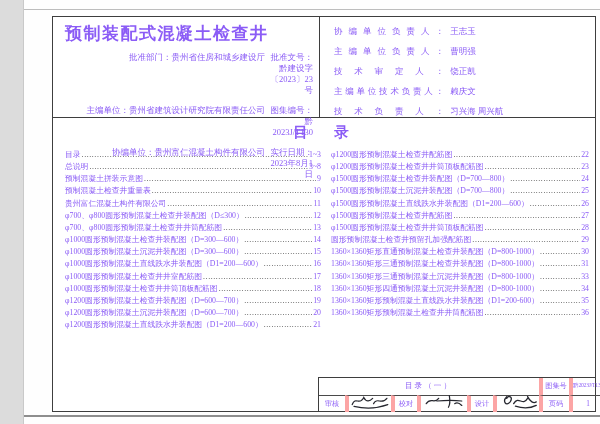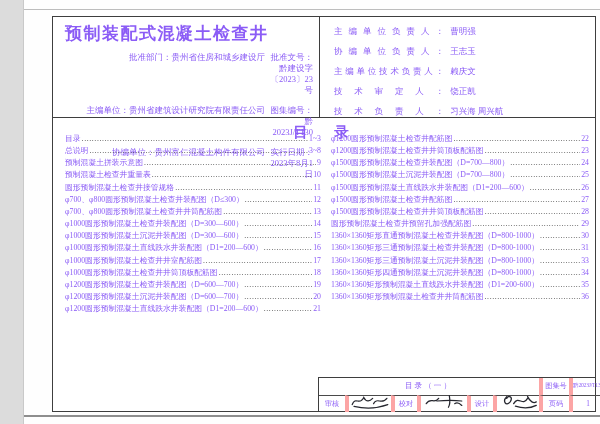--- a/index.html
+++ b/index.html
@@ -26,21 +26,21 @@
   .hrow .c1{flex:0 0 200px;padding-right:2px;}
   .hrow .c2{flex:1;}
   .header-right{flex:1;padding:10px 6px 0 14px;}
   .prow{font-size:8.5px;line-height:1;margin-bottom:11.5px;white-space:nowrap;}
   .p-label{display:inline-block;width:110px;text-align:justify;text-align-last:justify;}
   .p-name{padding-left:4px;}
 
   
   .toc-head{position:absolute;left:0;top:106px;width:100%;text-align:center;
     font-size:14.5px;font-weight:bold;letter-spacing:6px;}
-  .toc-col{position:absolute;top:116px;}
+  .toc-col{position:absolute;top:132px;}
   .toc-left{left:12px;width:256px;}
   .toc-right{left:278px;width:258px;}
   .toc-item{display:flex;align-items:baseline;font-size:7.8px;line-height:12.15px;
     white-space:nowrap;}
   .toc-t{flex:0 0 auto;}
   .toc-dots{flex:1 1 auto;overflow:hidden;margin:0 1px;}
   .toc-dots::after{
     content:"........................................................................................................................................................................";
     letter-spacing:0.6px;font-size:7.8px;color:#2a2a2a;}
   .toc-p{flex:0 0 auto;}
@@ -84,40 +84,40 @@
 
             <div class="hrow">
               <span class="c1">协编单位：贵州富仁混凝土构件有限公司</span>
               <span class="c2">实行日期：2023年8月1日</span>
             </div>
           </div>
       </div>
       <div class="header-right">
 
           <div class="prow">
+            <span class="p-label">协编单位负责人：</span>
+            <span class="p-name">王志玉</span>
+          </div>
+
+          <div class="prow">
             <span class="p-label">主编单位负责人：</span>
             <span class="p-name">曹明强</span>
           </div>
 
           <div class="prow">
-            <span class="p-label">协编单位负责人：</span>
-            <span class="p-name">王志玉</span>
+            <span class="p-label">技术审定人：</span>
+            <span class="p-name">饶正凯</span>
           </div>
 
           <div class="prow">
             <span class="p-label">主编单位技术负责人：</span>
             <span class="p-name">赖庆文</span>
           </div>
 
           <div class="prow">
-            <span class="p-label">技术审定人：</span>
-            <span class="p-name">饶正凯</span>
-          </div>
-
-          <div class="prow">
             <span class="p-label">技术负责人：</span>
             <span class="p-name">习兴海 周兴航</span>
           </div>
         </div>
     </div>
 
     <div class="toc-head">目　录</div>
 
     <div class="toc-col toc-left">
 
@@ -139,21 +139,21 @@
           <span class="toc-p">9</span>
         </div>
 
         <div class="toc-item">
           <span class="toc-t">预制混凝土检查井重量表</span>
           <span class="toc-dots"></span>
           <span class="toc-p">10</span>
         </div>
 
         <div class="toc-item">
-          <span class="toc-t">圆形预制混凝土检查井接管规格</span>
+          <span class="toc-t">贵州富仁混凝土构件有限公司</span>
           <span class="toc-dots"></span>
           <span class="toc-p">11</span>
         </div>
 
         <div class="toc-item">
           <span class="toc-t">φ700、φ800圆形预制混凝土检查井装配图（D≤300）</span>
           <span class="toc-dots"></span>
           <span class="toc-p">12</span>
         </div>
 

